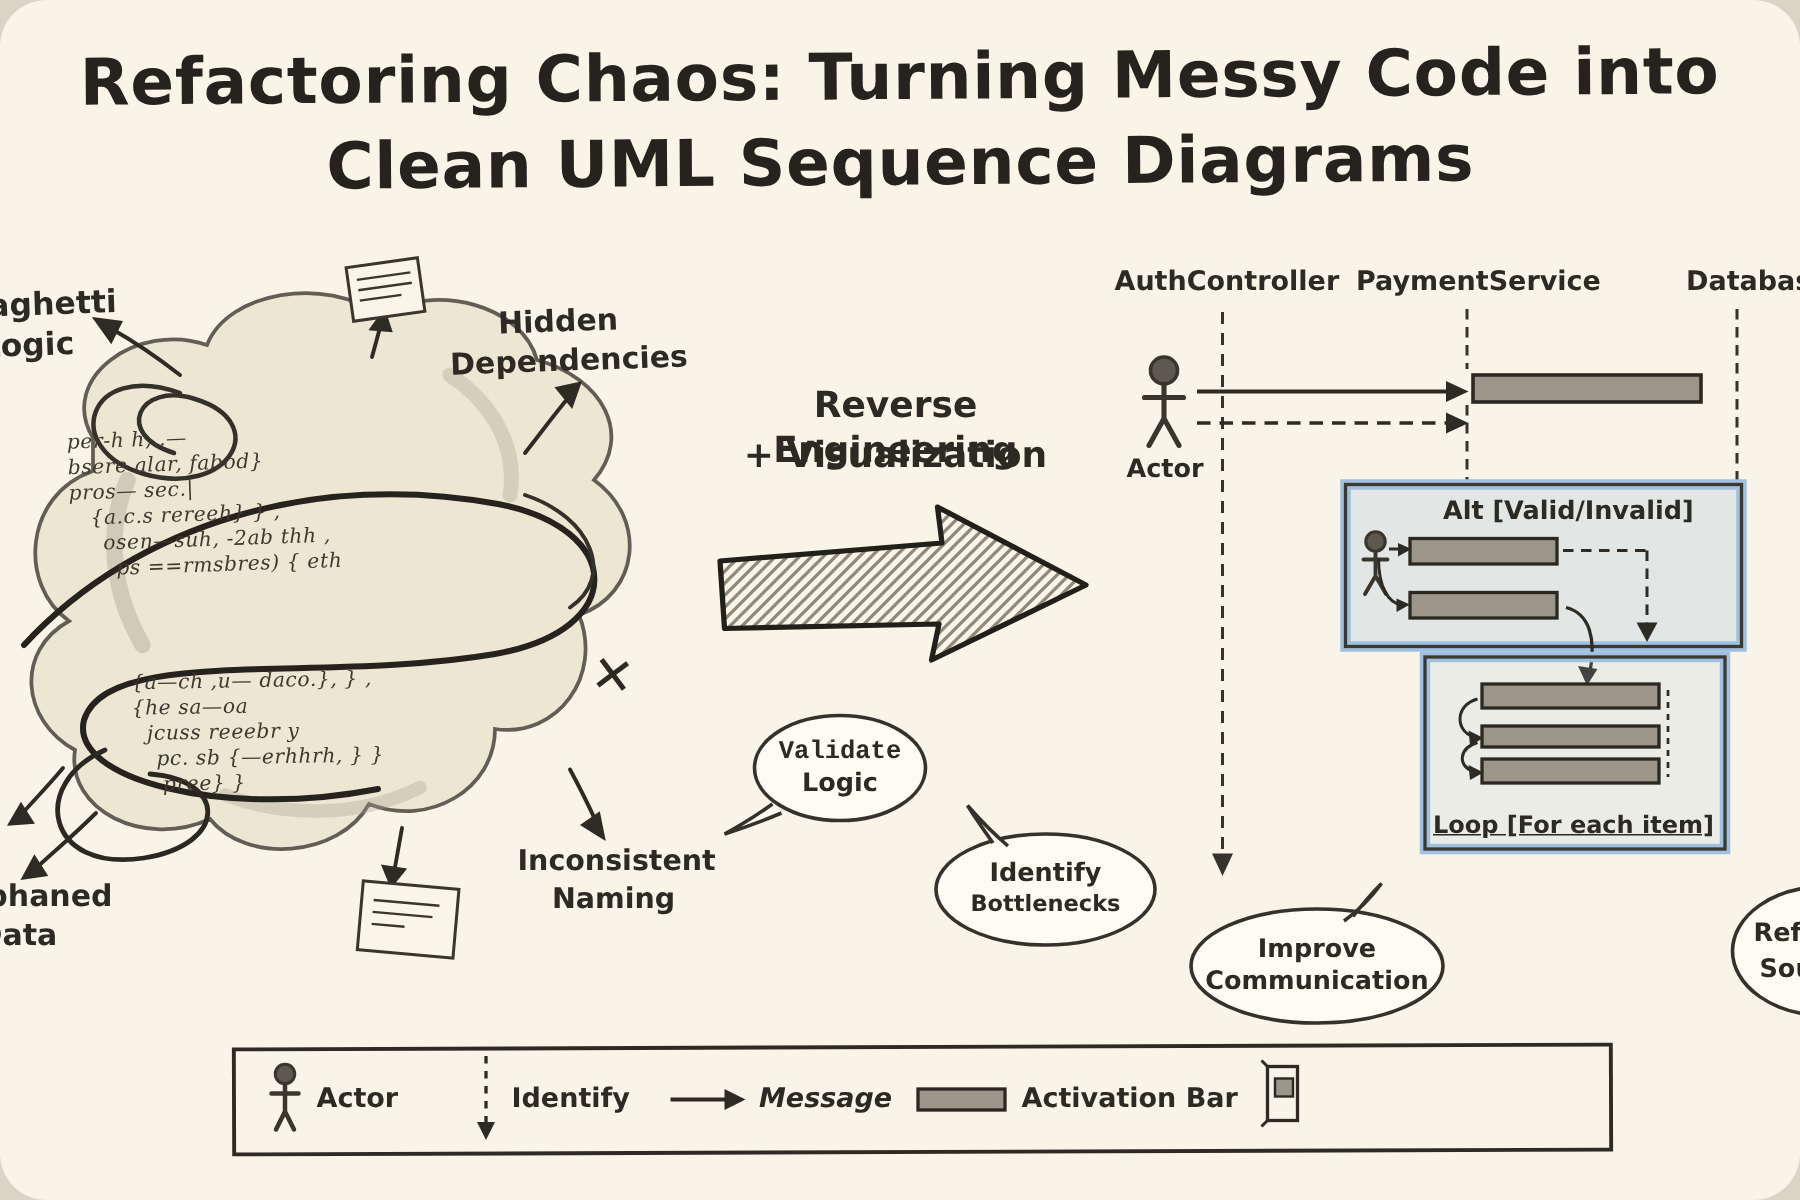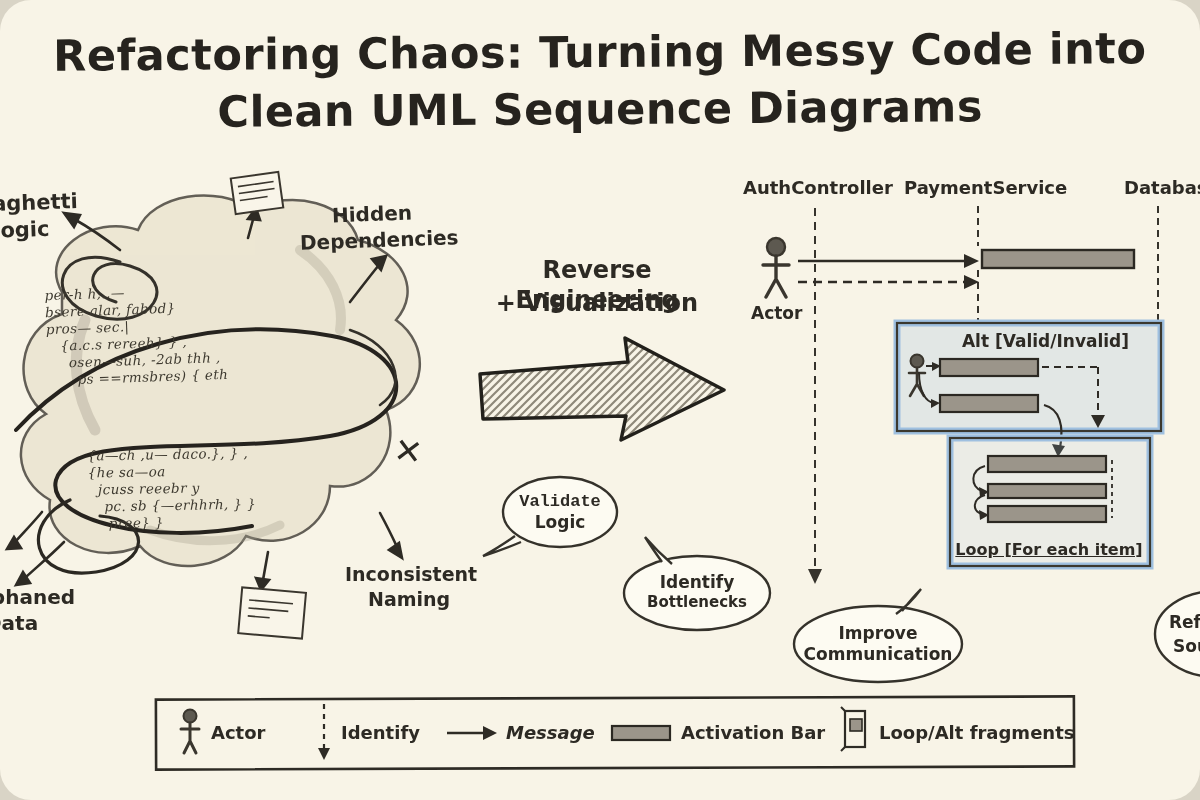--- a/index.html
+++ b/index.html
@@ -215,15 +215,14 @@
   <div class="lbl" style="left:904px; top:177px; font-size:18px;">PaymentService</div>
   <div class="lbl" style="left:1124px; top:177px; font-size:18px;">Database</div>
   <div class="lbl" style="left:751px; top:303px; font-size:17px;">Actor</div>
   <div class="lbl center" style="left:938px; top:331px; width:215px; font-size:17px;">Alt [Valid/Invalid]</div>
   <div class="lbl center" style="left:950px; top:540px; width:198px; font-size:16px;text-decoration:underline;">Loop [For each item]</div>
 
   <div class="lbl" style="left:211px; top:722px; font-size:18px;">Actor</div>
   <div class="lbl" style="left:341px; top:722px; font-size:18px;">Identify</div>
   <div class="lbl" style="left:506px; top:722px; font-size:18px;font-style:italic;">Message</div>
   <div class="lbl" style="left:681px; top:722px; font-size:18px;">Activation Bar</div>
-  <div class="lbl" style="left:879px; top:722px; font-size:18px;">Loop/Alt fragments</div>
 
 </div>
 
 </body></html>

